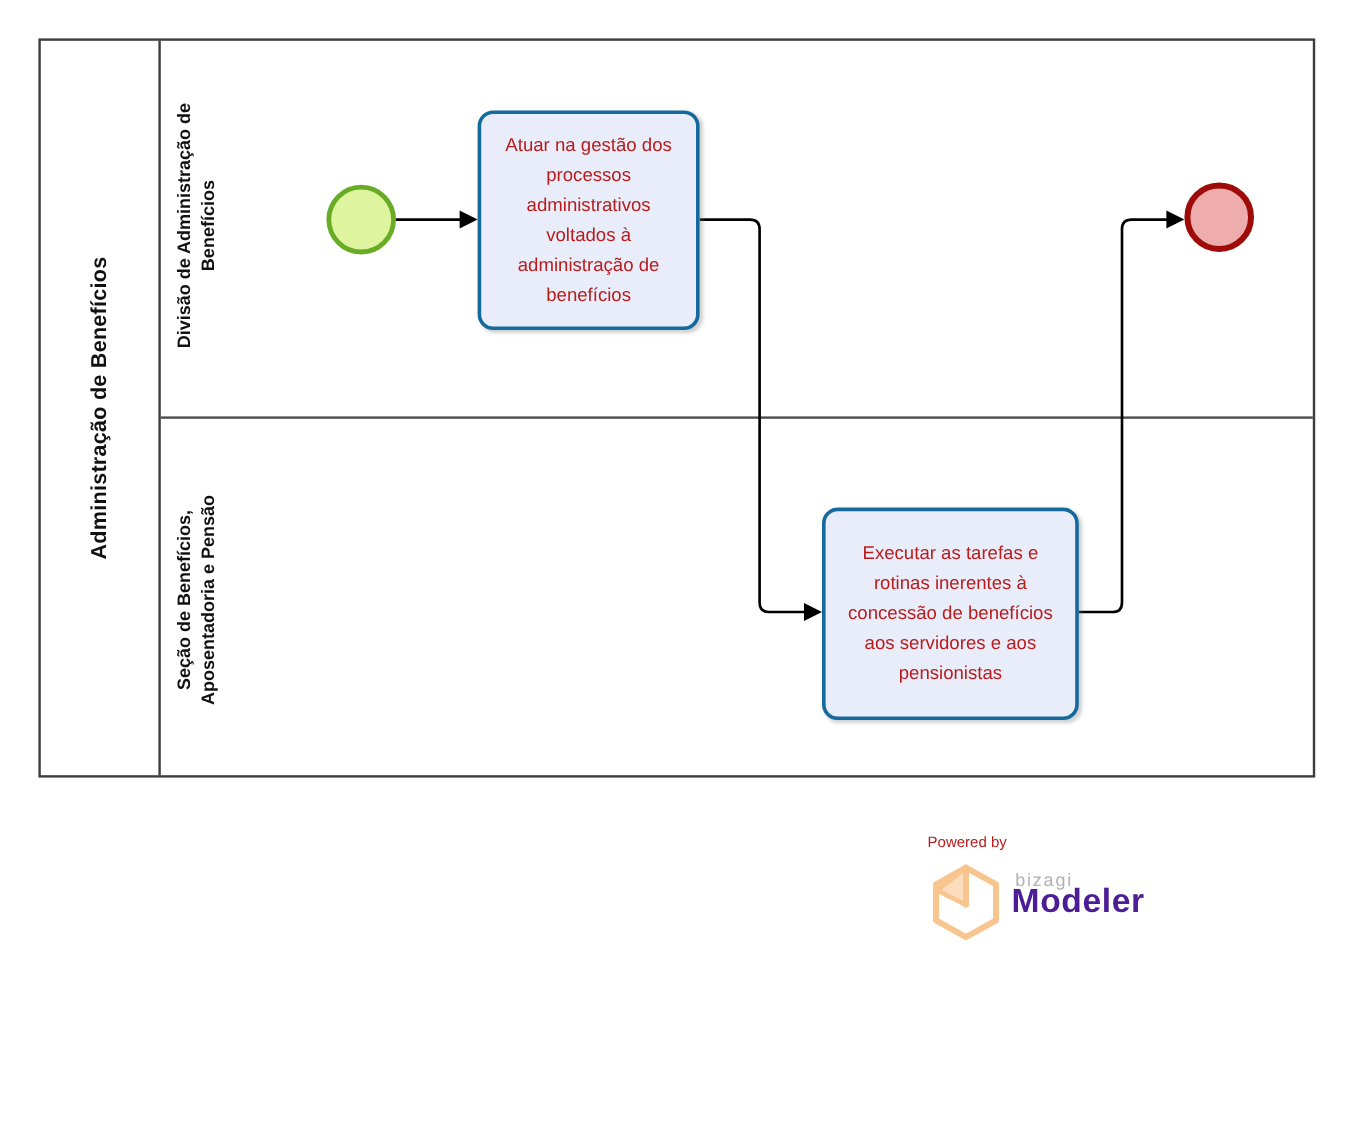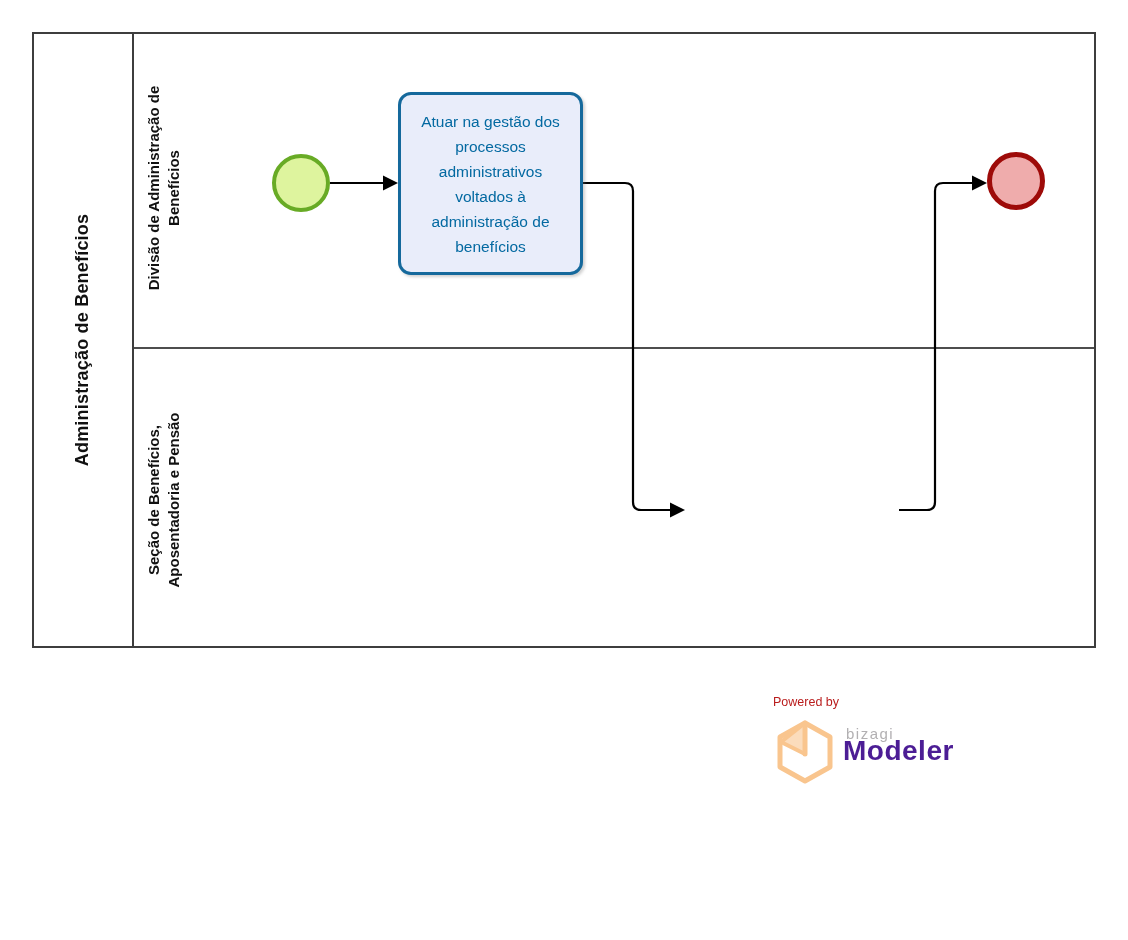--- a/index.html
+++ b/index.html
@@ -57,21 +57,21 @@
   .task {
     position: absolute;
     background: #e9edfa;
     border: 3px solid #15699c;
     border-radius: 13px;
     box-shadow: 2px 2px 3px rgba(120,120,120,0.35);
     display: flex;
     align-items: center;
     justify-content: center;
     text-align: center;
-    color: #0369a1;
+    color: #b91c1c;
     font-size: 15.5px;
     line-height: 25px;
     padding: 8px 14px;
   }
   .task-1 { left: 398px; top: 92px; width: 185px; height: 183px; }
   .task-2 { left: 685px; top: 423px; width: 214px; height: 177px; }
   
   .event { position: absolute; border-radius: 50%; }
   .event-start {
     left: 272px; top: 154px;
@@ -137,20 +137,23 @@
     <path class="flow-line" d="M899,510 H927 Q935,510 935,502 V191 Q935,183 943,183 H973"></path>
     <polygon class="flow-head" points="987,183 972,175.5 972,190.5"></polygon>
   </svg>
 
   <div class="event event-start"></div>
   <div class="event event-end"></div>
 
   <div class="task task-1">
     <span>Atuar na gestão dos processos administrativos voltados à administração de benefícios</span>
   </div>
+  <div class="task task-2">
+    <span>Executar as tarefas e rotinas inerentes à concessão de benefícios aos servidores e aos pensionistas</span>
+  </div>
 
   <div class="branding">
     <div class="powered-by">Powered by</div>
     <svg class="brand-icon" width="62" height="68" viewBox="0 0 62 68" xmlns="http://www.w3.org/2000/svg">
       <path d="M31 4 L56 18 L56 48 L31 62 L6 48 L6 18 Z" fill="none" stroke="#f9c58e" stroke-width="5" stroke-linejoin="round"></path>
       <path d="M31 4 L31 35 L7 23 Z" fill="#fbdcbc" stroke="#f9c58e" stroke-width="4" stroke-linejoin="round"></path>
       <path d="M31 4 L31 35" stroke="#f9c58e" stroke-width="5" stroke-linecap="round"></path>
     </svg>
     <div class="brand-name">bizagi</div>
     <div class="product-name">Modeler</div>

